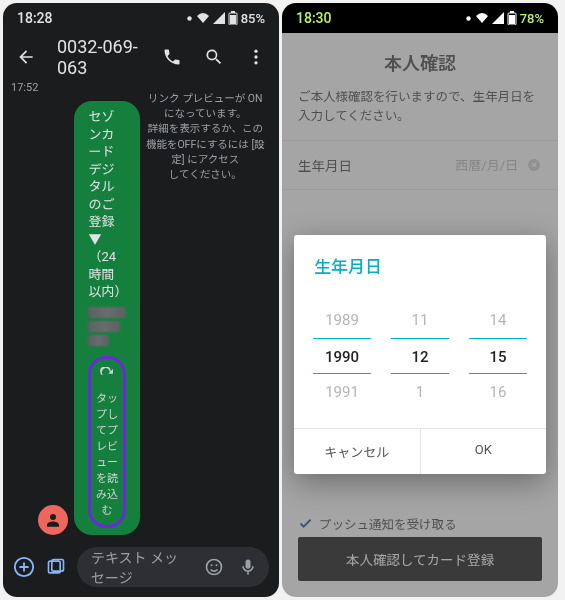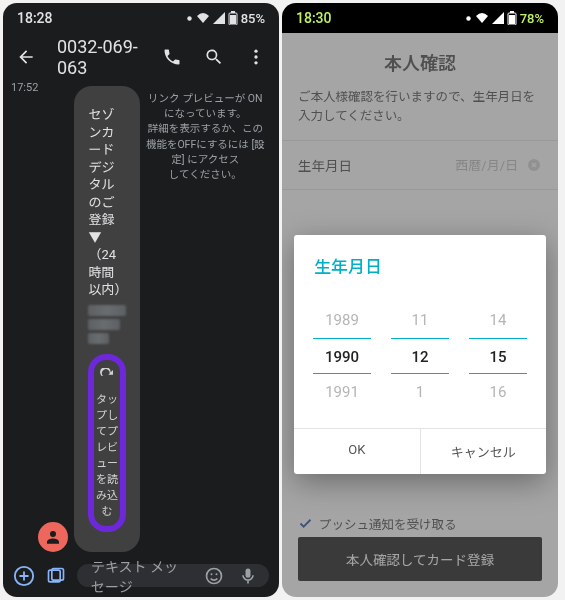--- a/index.html
+++ b/index.html
@@ -11,31 +11,31 @@
   .statusbar .right { display:flex; align-items:center; gap:3px; font-size:13px; }
   .statusbar svg { display:block; }
   
   .toolbar { height:48px; display:flex; align-items:center; padding:0 12px; gap:20px; }
   .toolbar .title { flex:1; font-size:18px; font-weight:400; color:#e2e2e5; }
   .ticon { width:22px; height:22px; display:flex; align-items:center; justify-content:center; }
   .conv { flex:1; display:flex; flex-direction:row; justify-content:flex-end; padding:0 8px 6px; }
   .timestamp { text-align:center; font-size:11px; color:#9ba0a5; margin-bottom:6px; }
   .msgrow { display:flex; align-items:flex-end; gap:6px; }
   .avatar { width:30px; height:30px; border-radius:50%; background:#ee675c; display:flex; align-items:center; justify-content:center; flex-shrink:0; }
-  .bubble { background:#404040; border-radius:18px; padding:20px 14px; max-width:220px; }
+  .bubble { background:#15803d; border-radius:18px; padding:7px 14px; max-width:220px; }
   .msg-title { font-size:13px; color:#e2e2e5; line-height:1.35; }
   .blurblock { margin-top:6px; }
   .blurline { height:11px; border-radius:2px; background:linear-gradient(90deg,#5d6063,#6a6d70,#5d6063); filter:blur(1.2px); margin-bottom:3px; }
   .blurline:nth-child(2){ width:85%; } .blurline:nth-child(3){ width:55%; }
-  .preview-reload { border:6px solid #6d28d9; border-radius:18px; margin-top:10px; padding:8px 0; text-align:center; font-size:11px; color:#cfd1d4; }
+  .preview-reload { border:3px solid #6d28d9; border-radius:18px; margin-top:10px; padding:8px 0; text-align:center; font-size:11px; color:#cfd1d4; }
   .preview-reload .icon { margin-bottom:3px; }
   .footnote { text-align:center; font-size:10.5px; color:#9ba0a5; line-height:1.45; margin:10px 6px; }
   .composer { display:flex; align-items:center; gap:10px; padding:6px 10px 10px; }
   .composer .cicon { color:#8ab4f8; width:22px; height:22px; display:flex; align-items:center; justify-content:center; }
-  .input-pill { flex:1; background:#2d2f32; border-radius:22px; height:23px; display:flex; align-items:center; padding:0 10px 0 14px; gap:12px; }
+  .input-pill { flex:1; background:#2d2f32; border-radius:22px; height:40px; display:flex; align-items:center; padding:0 10px 0 14px; gap:12px; }
   .input-pill .ph { flex:1; color:#9ba0a5; font-size:14px; }
   
   .phone.right .statusbar { background:#000; color:#bef264; }
   .rscroll { flex:1; position:relative; }
   .dim { position:absolute; inset:0; background:rgba(100,100,100,0.58); }
   .rtitle { text-align:center; font-size:18px; font-weight:600; padding:16px 0 12px; color:#333; }
   .rdesc { font-size:12.5px; line-height:1.55; padding:0 16px; color:#333; }
   .rrow { display:flex; align-items:center; padding:14px 16px; border-top:1px solid #e5e5e5; border-bottom:1px solid #e5e5e5; margin-top:14px; font-size:13.5px; }
   .rrow .lbl { flex:1; color:#333; }
   .rrow .val { color:#b5b5b5; font-size:13px; margin-right:8px; }
@@ -225,18 +225,18 @@
           <div class="row sel">12</div>
           <div class="row">1</div>
         </div>
         <div class="wheel">
           <div class="row">14</div>
           <div class="row sel">15</div>
           <div class="row">16</div>
         </div>
       </div>
       <div class="dlg-btns">
+        <div class="dlg-btn">キャンセル</div>
         <div class="dlg-btn">OK</div>
-        <div class="dlg-btn">キャンセル</div>
       </div>
     </div>
   </div>
 </div>
 
 </body></html>

